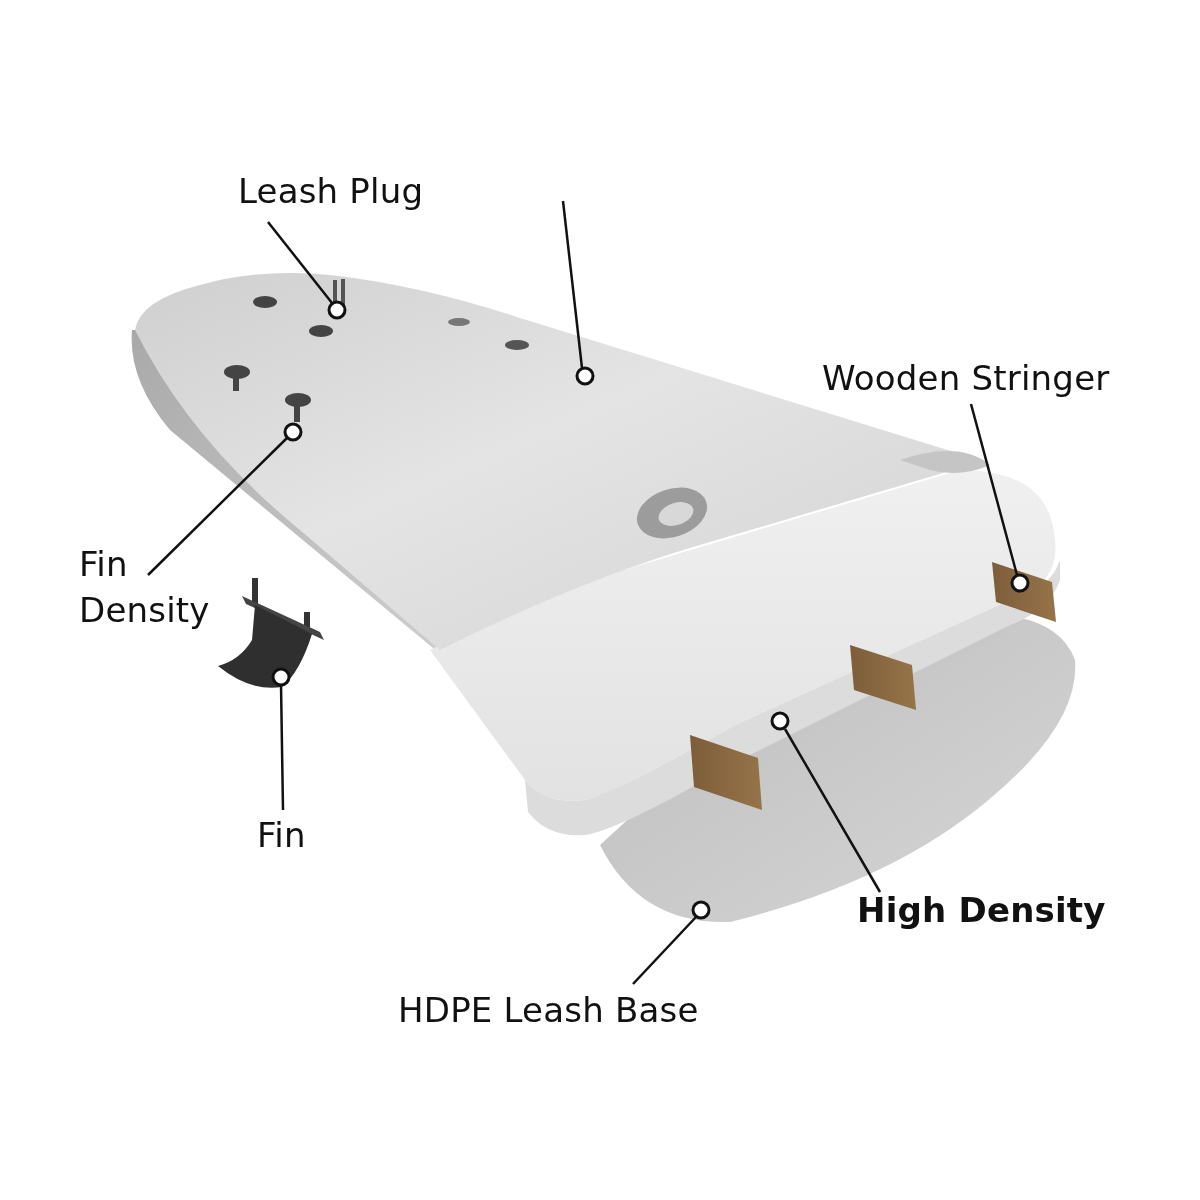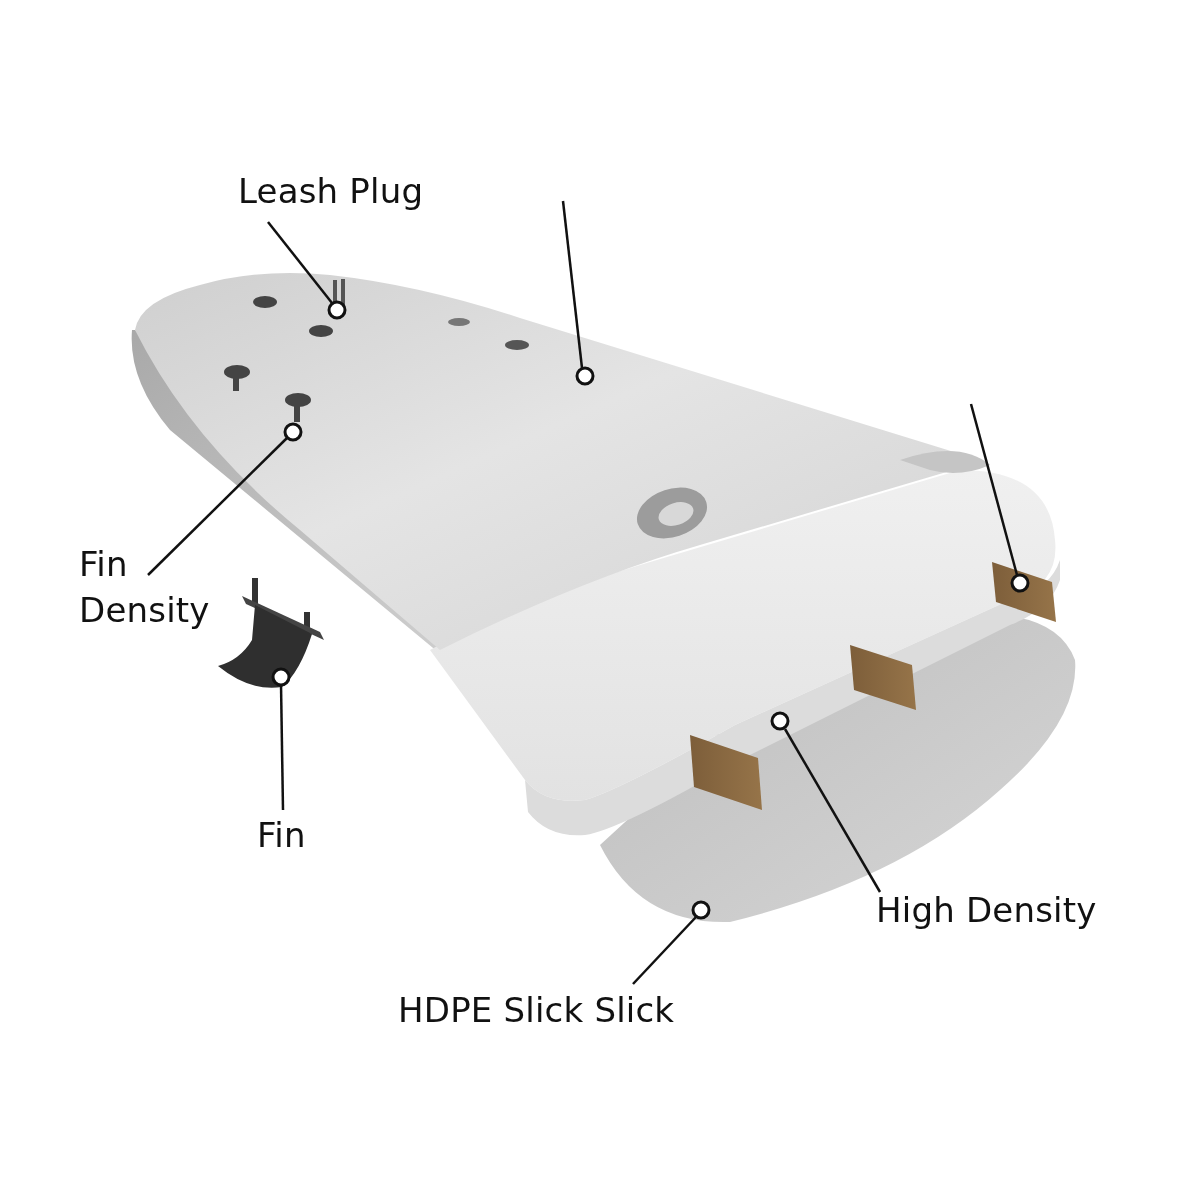--- a/index.html
+++ b/index.html
@@ -115,27 +115,30 @@
       <circle cx="293" cy="432" r="8"></circle>
       <circle cx="281" cy="677" r="8"></circle>
       <circle cx="780" cy="721" r="8"></circle>
       <circle cx="701" cy="910" r="8"></circle>
     </g>
   </svg>
 
   <div class="label" style="left:207px; top:168px;margin-left:31px;">
     <span>Leash Plug</span>
   </div>
+  <div class="label" style="left:822px; top:355px;">
+    <span>Wooden Stringer</span>
+  </div>
   <div class="label" style="left:79px; top:541px;">
     <span>Fin</span>
     <span>Density</span>
   </div>
   <div class="label" style="left:257px; top:812px;">
     <span>Fin</span>
   </div>
-  <div class="label" style="left:876px; top:887px;">
+  <div class="label" style="left:857px; top:887px;font-weight:bold;">
     <span>High Density</span>
   </div>
   <div class="label" style="left:398px; top:987px;">
-    <span>HDPE Slick Slick</span>
+    <span>HDPE Leash Base</span>
   </div>
 
 </div>
 
 </body></html>

